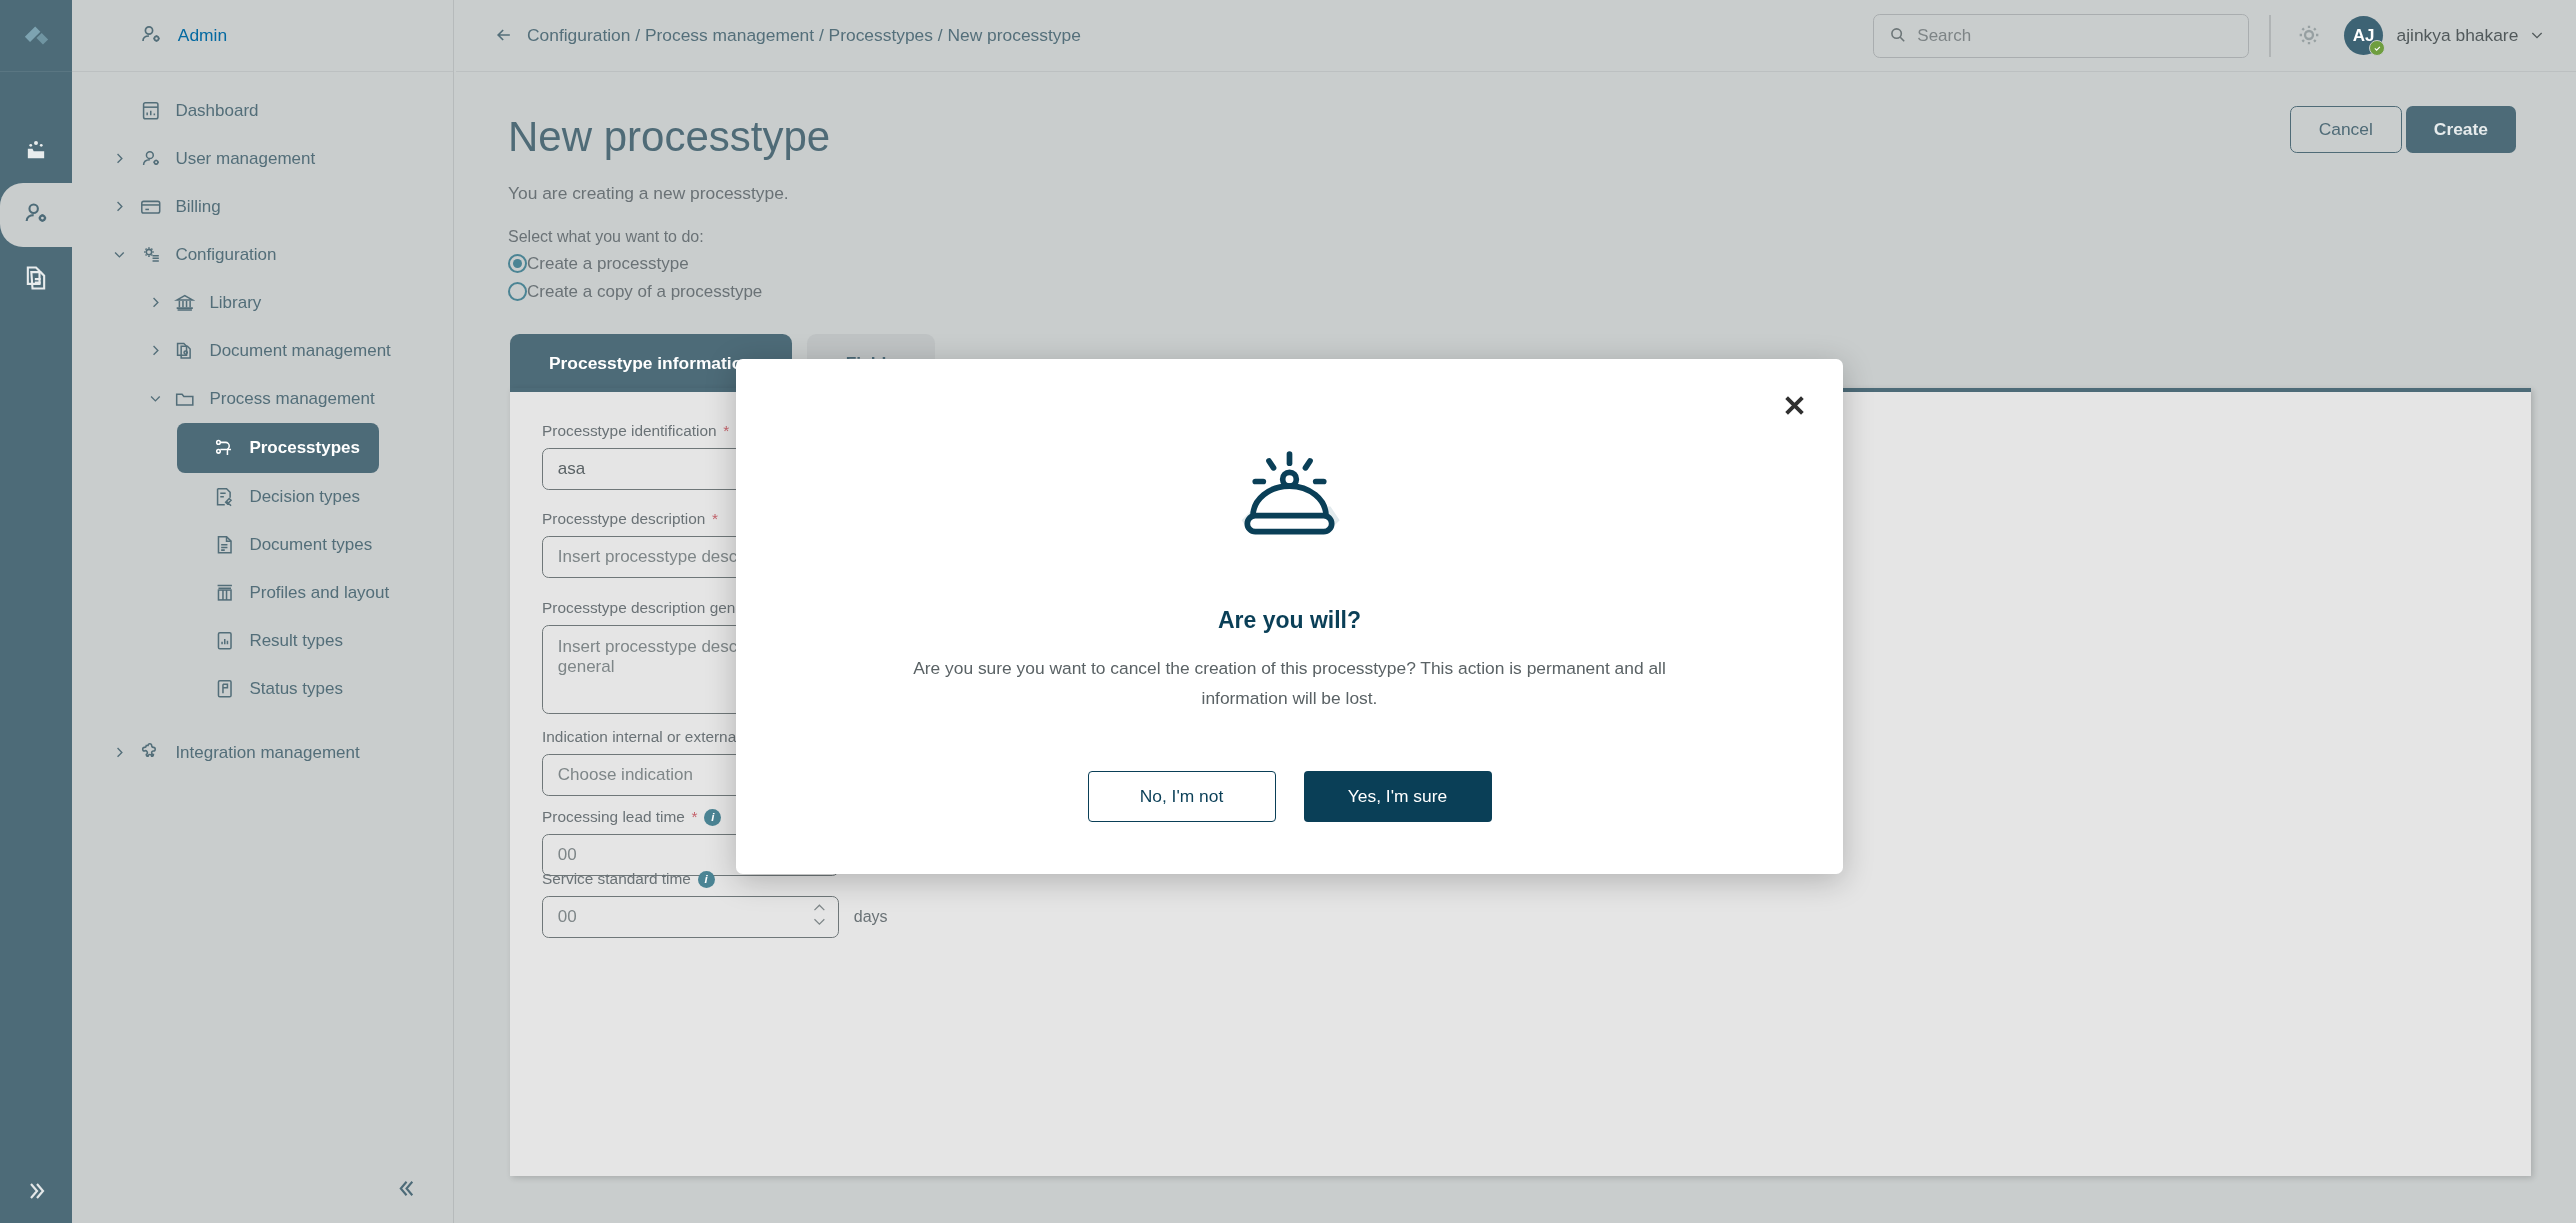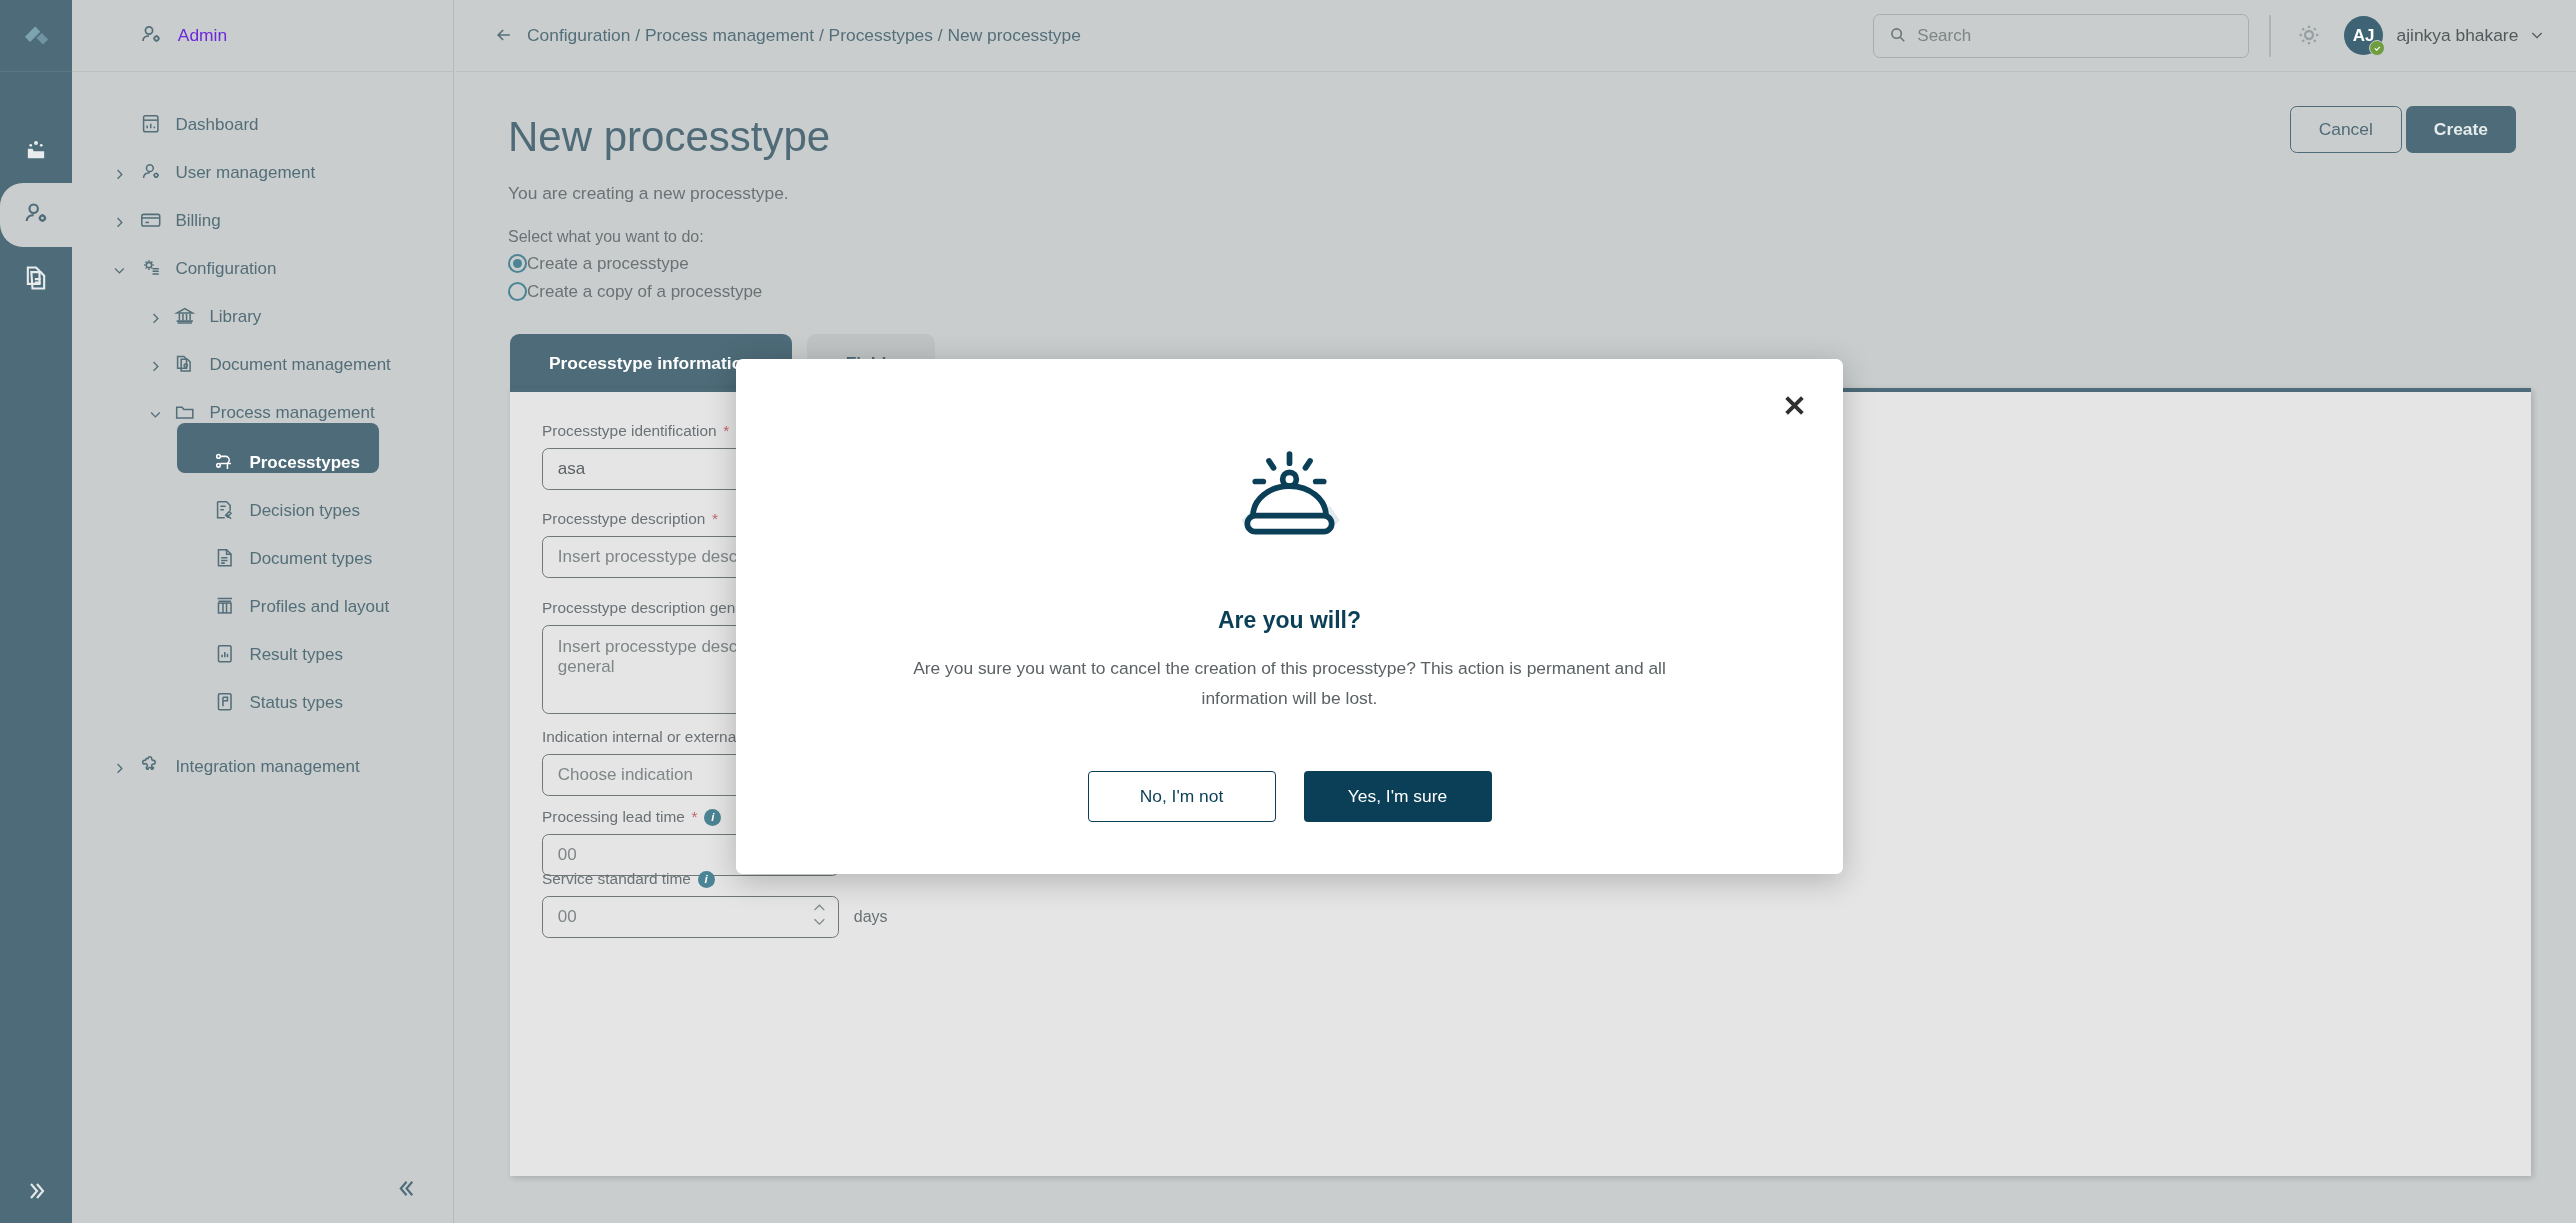--- a/index.html
+++ b/index.html
@@ -44,24 +44,24 @@
   .sidebar {
     position: absolute; left: 72px; top: 0; width: 382px; height: 1223px;
     background: #c9cdcd;
     border-right: 1.3px solid #b6babb;
   }
   .sidebar-top {
     height: 72px; display: flex; align-items: center; gap: 14.8px;
     padding-left: 67px;
     border-bottom: 1.3px solid #bcc0c1;
   }
-  .sidebar-top .label { font-size: 17.4px; color: #6d28d9; }
+  .sidebar-top .label { font-size: 17.4px; color: #0369a1; }
   .nav { padding-top: 14.8px; }
   .nav-row {
-    display: flex; align-items: flex-end; height: 48px;
+    display: flex; align-items: center; height: 48px;
     padding-left: 67px; gap: 13.4px; position: relative;
   }
   .nav-row.ind1 { padding-left: 101px; }
   .nav-row.ind2 { padding-left: 141px; }
   .nav-row .caret {
     position: absolute; width: 17.4px; height: 17.4px;
     display: flex; align-items: center; justify-content: center;
   }
   .nav-row.lvl0 .caret { left: 39px; }
   .nav-row.ind1 .caret { left: 75px; }

